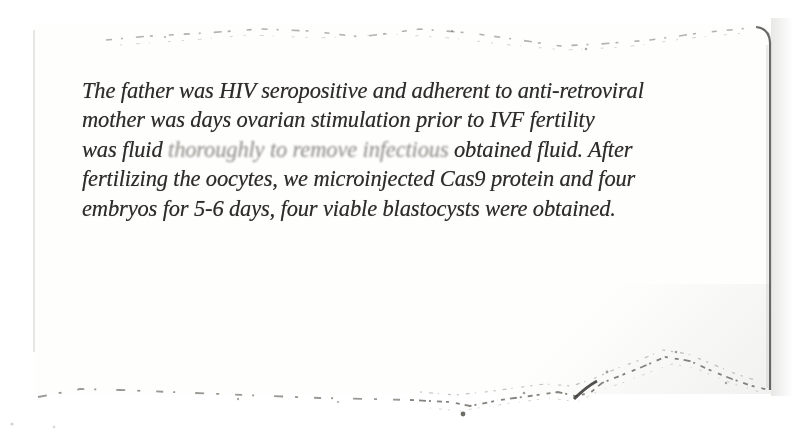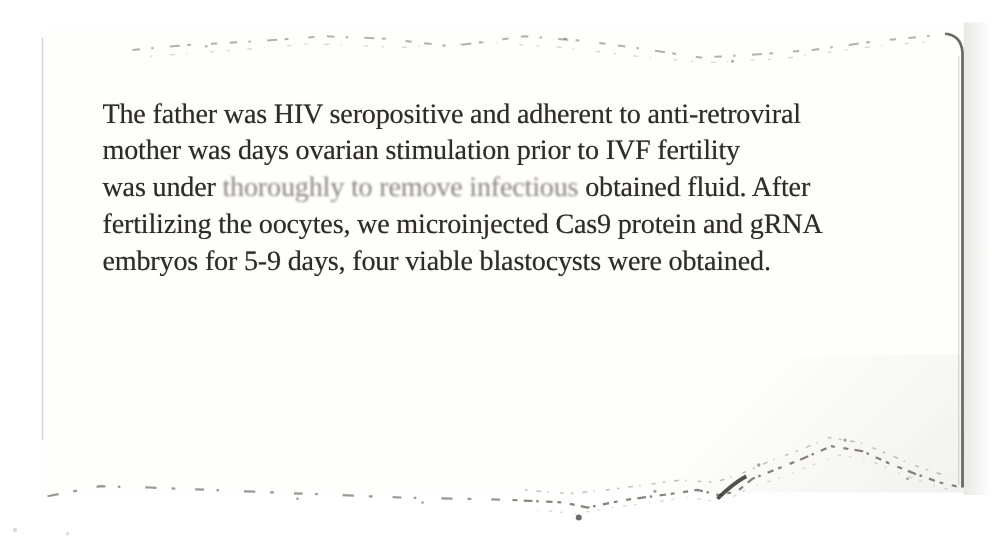--- a/index.html
+++ b/index.html
@@ -7,20 +7,21 @@
     padding: 0;
     background: #ffffff;
   }
   .scene {
     position: relative;
     width: 803px;
     height: 433px;
     overflow: hidden;
     background: var(--background, #ffffff);
     font-family: "Liberation Serif", "DejaVu Serif", serif;
+    font-style: italic;
   }
   
   .paper {
     position: absolute;
     left: 34px;
     top: 24px;
     width: 737px;
     height: 370px;
     background: var(--paper, #fefefd);
   }
@@ -112,18 +113,18 @@
       <circle cx="452" cy="31" r="1.1" opacity="0.45"></circle>
       <circle cx="586" cy="49" r="1.2" opacity="0.5"></circle>
       <circle cx="12" cy="424" r="1.6" opacity="0.25"></circle>
       <circle cx="54" cy="427" r="1.4" opacity="0.2"></circle>
     </g>
   </svg>
 
   <div class="text-block">
     <div class="line">The father was HIV seropositive and adherent to anti-retroviral</div>
     <div class="line">mother was days ovarian stimulation prior to IVF fertility</div>
-    <div class="line"><span>was under </span><span class="smudged">thoroughly to remove infectious</span><span> obtained fluid. After</span></div>
-    <div class="line">fertilizing the oocytes, we microinjected Cas9 protein and gRNA</div>
-    <div class="line">embryos for 5-9 days, four viable blastocysts were obtained.</div>
+    <div class="line"><span>was fluid </span><span class="smudged">thoroughly to remove infectious</span><span> obtained fluid. After</span></div>
+    <div class="line">fertilizing the oocytes, we microinjected Cas9 protein and four</div>
+    <div class="line">embryos for 5-6 days, four viable blastocysts were obtained.</div>
   </div>
 
 </div>
 
 </body></html>

